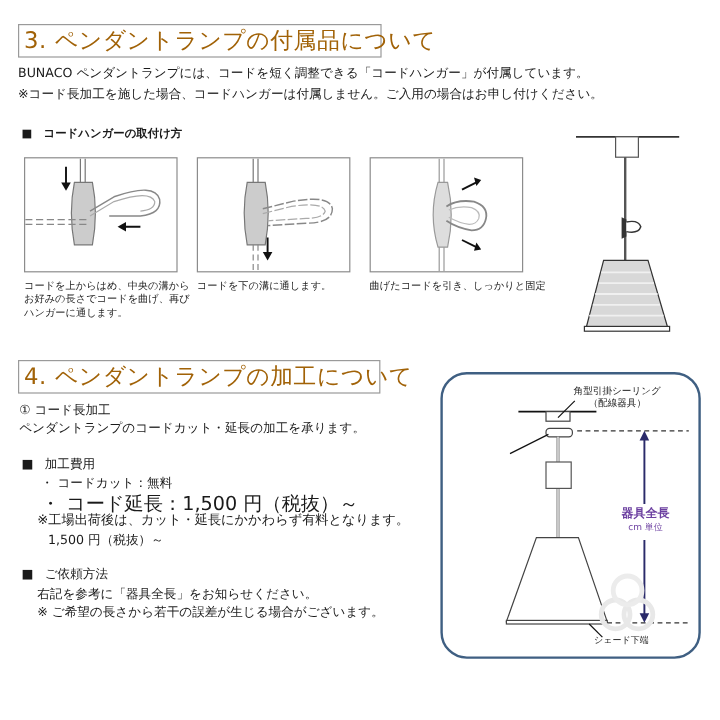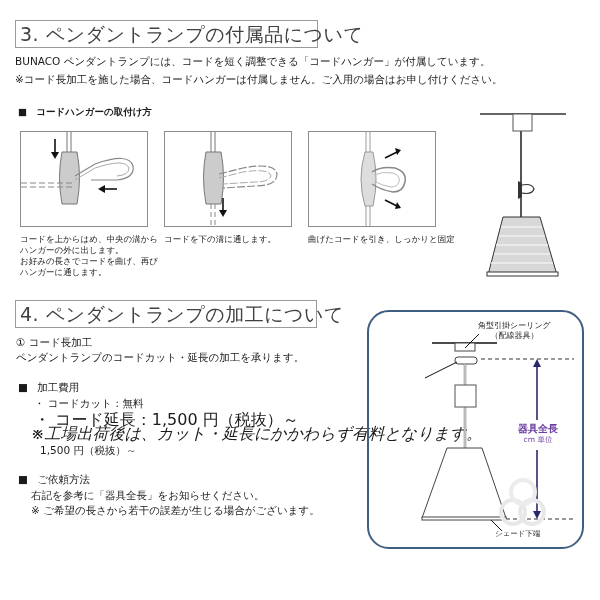--- a/index.html
+++ b/index.html
@@ -1,20 +1,20 @@
 <!DOCTYPE html>
 <html><head>
 <meta charset="utf-8">
 <style>
   html, body { margin:0; padding:0; background:#ffffff; }
   body { width:600px; height:600px; position:relative; overflow:hidden;
          font-family:"DejaVu Sans", "Liberation Sans", sans-serif; color:#1a1a1a; }
   .abs { position:absolute; }
   .section-title { position:absolute; border:1px solid #9a9a9a; background:#fff;
-         font-size:19px; line-height:26px; padding:0 4px; color:#404040; white-space:nowrap;
+         font-size:19px; line-height:26px; padding:0 4px; color:#a16207; white-space:nowrap;
          letter-spacing:0.5px; box-sizing:border-box; }
   .line { position:absolute; font-size:11px; line-height:14px; white-space:nowrap; color:#1a1a1a; }
   .small { font-size:8.5px; line-height:11px; white-space:nowrap; color:#222; }
   .bullet-head { position:absolute; font-size:10.5px; line-height:14px; white-space:nowrap; font-weight:bold; }
   .panel { position:absolute; border:1px solid #8c8c8c; background:#fff; box-sizing:border-box; }
   .caption { position:absolute; }
   .rounded-box { position:absolute; border:2px solid #3f5f82; border-radius:22px; box-sizing:border-box; }
   svg { display:block; }
 </style>
 </head>
@@ -76,21 +76,20 @@
     <path d="M65 43 Q74 39 84 41 Q92 44 90 50 Q88 55 82 55 Q74 54 65 49" fill="none" stroke="#bbb" stroke-width="1"></path>
     <line x1="76" y1="26" x2="88" y2="20" stroke="#111" stroke-width="1.6"></line>
     <polygon points="86,16 92,18 88,23" fill="#111"></polygon>
     <line x1="76" y1="68" x2="88" y2="74" stroke="#111" stroke-width="1.6"></line>
     <polygon points="86,77 92,76 88,70" fill="#111"></polygon>
   </svg>
 </div>
 
 <div class="caption" style="left:20px; top:234px;">
   <div class="small">コードを上からはめ、中央の溝から</div>
-  <div class="small">ハンガーの外に出します。</div>
   <div class="small">お好みの長さでコードを曲げ、再び</div>
   <div class="small">ハンガーに通します。</div>
 </div>
 <div class="caption" style="left:164px; top:234px;">
   <div class="small">コードを下の溝に通します。</div>
 </div>
 <div class="caption" style="left:308px; top:234px;">
   <div class="small">曲げたコードを引き、しっかりと固定</div>
 </div>
 
@@ -117,21 +116,21 @@
 
 <div class="line" style="left:16px; top:335px; font-size:10.5px;">① コード長加工</div>
 <div class="line" style="left:16px; top:350px; font-size:10.5px;">ペンダントランプのコードカット・延長の加工を承ります。</div>
 
 <div class="bullet-head" style="left:18px; top:380px; font-weight:normal;">
   <span>■</span>
   <span style="margin-left:6px;">加工費用</span>
 </div>
 <div class="line" style="left:34px; top:396px; font-size:10.5px;">・ コードカット：無料</div>
 <div class="line" style="left:34px; top:413px; font-size:16px;">・ コード延長：1,500 円（税抜）～</div>
-<div class="line" style="left:31px; top:427px; font-size:16px;font-style:italic;">※工場出荷後は、カット・延長にかかわらず有料となります。</div>
+<div class="line" style="left:31px; top:427px; font-size:11px;">※工場出荷後は、カット・延長にかかわらず有料となります。</div>
 <div class="line" style="left:40px; top:443px; font-size:10.5px;">1,500 円（税抜）～</div>
 
 <div class="bullet-head" style="left:18px; top:472px; font-weight:normal;">
   <span>■</span>
   <span style="margin-left:6px;">ご依頼方法</span>
 </div>
 <div class="line" style="left:31px; top:488px; font-size:10.5px;">右記を参考に「器具全長」をお知らせください。</div>
 <div class="line" style="left:31px; top:503px; font-size:10.5px;">※ ご希望の長さから若干の誤差が生じる場合がございます。</div>
 
 <div class="rounded-box" style="left:367px; top:310px; width:217px; height:239px;">

